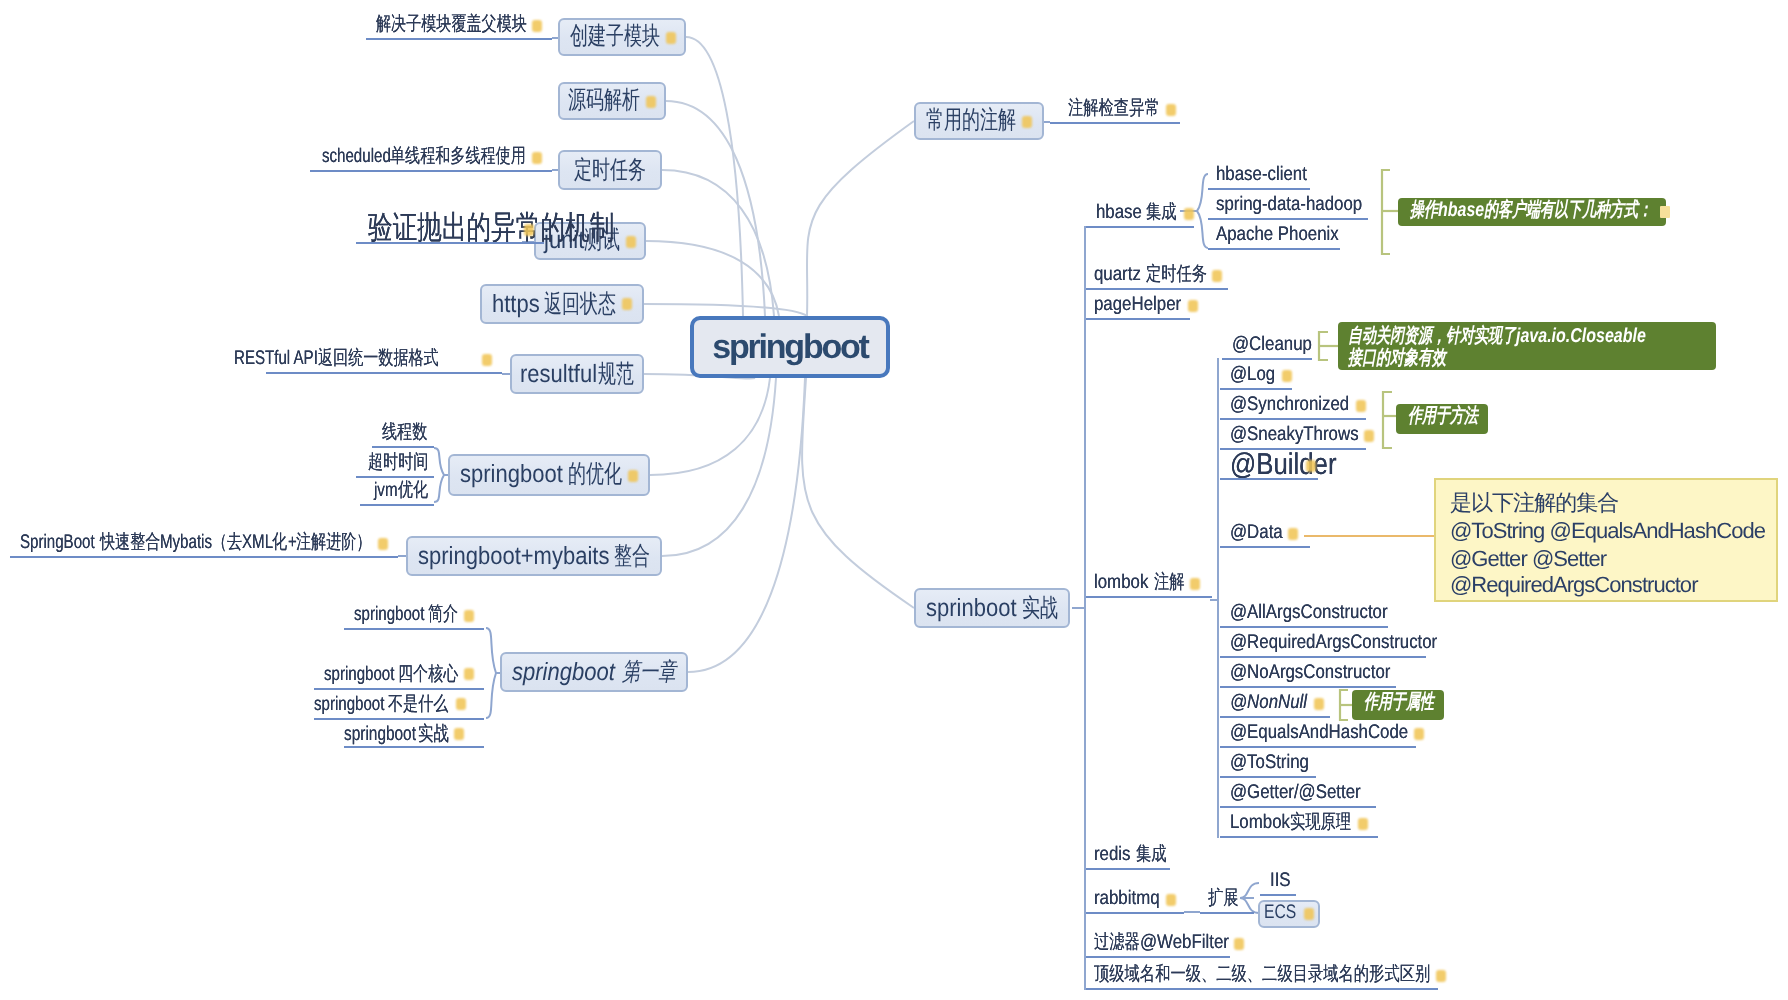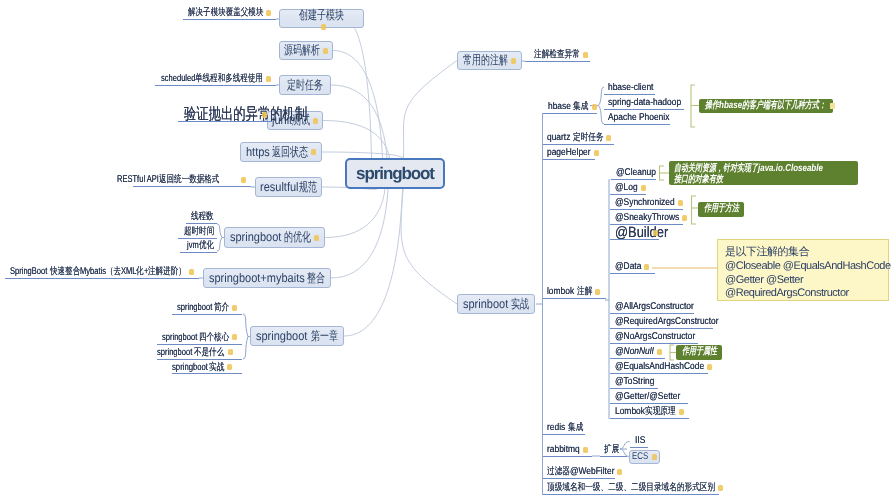--- a/index.html
+++ b/index.html
@@ -91,21 +91,21 @@
       <path d="M670,352.5 L676,352.5" fill="none" stroke="#b8c47e" stroke-width="1.1"></path>
       <path d="M652,268 L717,268" fill="none" stroke="#eab96b" stroke-width="1"></path>
       <path d="M592,456 L600,456" fill="none" stroke="#8fa6cf" stroke-width="1"></path>
       <path d="M629.5,441.5 C623,441.5 625,449 620,449 C625,449 623,456.5 629.5,456.5" fill="none" stroke="#8fa6cf" stroke-width="1"></path>
       <path d="M627,449 L620,449" fill="none" stroke="#8fa6cf" stroke-width="1"></path>
     </svg>
   <div id="nodes">
       <div class="n boxed root" style="left: 345px; top: 158px; width: 100px; height: 31px; font-size: 17px; letter-spacing: -1.1px;">
         <span class="t">springboot</span>
       </div>
-      <div class="n boxed" style="left: 279px; top: 9px; width: 85px; height: 19px; font-size: 12.5px; flex-direction: column;">
+      <div class="n boxed" style="left: 279px; top: 9px; width: 64px; height: 19px; font-size: 12.5px;">
         <span class="t"><span style="display: inline-block; white-space: pre; transform-origin: left center; transform: scaleX(0.72); width: 45px; overflow: visible;">创建子模块</span></span>
         <span class="dot"></span>
       </div>
       <div class="n boxed" style="left: 279px; top: 41px; width: 54px; height: 19px; font-size: 12.5px;">
         <span class="t"><span style="display: inline-block; white-space: pre; transform-origin: left center; transform: scaleX(0.72); width: 36px; overflow: visible;">源码解析</span></span>
         <span class="dot"></span>
       </div>
       <div class="n boxed" style="left: 279px; top: 75px; width: 52px; height: 20px; font-size: 12.5px;">
         <span class="t"><span style="display: inline-block; white-space: pre; transform-origin: left center; transform: scaleX(0.72); width: 36px; overflow: visible;">定时任务</span></span>
       </div>
@@ -120,21 +120,21 @@
       <div class="n boxed" style="left: 255px; top: 177px; width: 67px; height: 20px; font-size: 12.5px;">
         <span class="t"><span style="display: inline-block; white-space: pre; transform-origin: left center; transform: scaleX(0.88); width: 38.5275px; overflow: visible;">resultful</span><span style="display: inline-block; white-space: pre; transform-origin: left center; transform: scaleX(0.72); width: 18px; overflow: visible;">规范</span></span>
       </div>
       <div class="n boxed" style="left: 224px; top: 227px; width: 101px; height: 21px; font-size: 12.5px;">
         <span class="t"><span style="display: inline-block; white-space: pre; transform-origin: left center; transform: scaleX(0.88); width: 54.4363px; overflow: visible;">springboot </span><span style="display: inline-block; white-space: pre; transform-origin: left center; transform: scaleX(0.72); width: 27px; overflow: visible;">的优化</span></span>
         <span class="dot"></span>
       </div>
       <div class="n boxed" style="left: 203px; top: 268px; width: 128px; height: 20px; font-size: 12.5px;">
         <span class="t"><span style="display: inline-block; white-space: pre; transform-origin: left center; transform: scaleX(0.88); width: 98.7525px; overflow: visible;">springboot+mybaits </span><span style="display: inline-block; white-space: pre; transform-origin: left center; transform: scaleX(0.72); width: 18px; overflow: visible;">整合</span></span>
       </div>
-      <div class="n boxed" style="left: 250px; top: 326px; width: 94px; height: 20px; font-size: 12.5px;">
+      <div class="n boxed" style="left: 250px; top: 326px; width: 94px; height: 20px; font-size: 12.5px; font-style: italic;">
         <span class="t"><span style="display: inline-block; white-space: pre; transform-origin: left center; transform: scaleX(0.88); width: 54.4363px; overflow: visible;">springboot </span><span style="display: inline-block; white-space: pre; transform-origin: left center; transform: scaleX(0.72); width: 27px; overflow: visible;">第一章</span></span>
       </div>
       <div class="n boxed" style="left: 457px; top: 51px; width: 65px; height: 19px; font-size: 12.5px;">
         <span class="t"><span style="display: inline-block; white-space: pre; transform-origin: left center; transform: scaleX(0.72); width: 45px; overflow: visible;">常用的注解</span></span>
         <span class="dot"></span>
       </div>
       <div class="n boxed" style="left: 457px; top: 294px; width: 78px; height: 20px; font-size: 12.5px;">
         <span class="t"><span style="display: inline-block; white-space: pre; transform-origin: left center; transform: scaleX(0.88); width: 48.3175px; overflow: visible;">sprinboot </span><span style="display: inline-block; white-space: pre; transform-origin: left center; transform: scaleX(0.72); width: 18px; overflow: visible;">实战</span></span>
       </div>
       <div class="n uline" style="left: 183px; top: 5px; height: 15px; width: 93px; font-size: 9.8px; justify-content: flex-end; padding-right: 5px;">
@@ -331,17 +331,17 @@
         <span class="pgicon"></span>
       </div>
       <div class="n green" style="left: 669px; top: 161px; width: 189px; height: 24px; font-size: 10px; white-space: normal; display: block; padding: 2px 5px; line-height: 11px;"><span class="t"><span style="display: inline-block; white-space: pre; transform-origin: left center; transform: scaleX(0.7); width: 84px; overflow: visible;">自动关闭资源，针对实现了</span><span style="display: inline-block; white-space: pre; transform-origin: left center; transform: scaleX(0.8); width: 64.925px; overflow: visible;">java.io.Closeable</span><span style="display: inline-block; white-space: pre; transform-origin: left center; transform: scaleX(0.7); width: 49px; overflow: visible;">接口的对象有效</span></span></div>
       <div class="n green" style="left: 698px; top: 202px; width: 46px; height: 15px; font-size: 10px;">
         <span class="t"><span style="display: inline-block; white-space: pre; transform-origin: left center; transform: scaleX(0.7); width: 35px; overflow: visible;">作用于方法</span></span>
       </div>
       <div class="n green" style="left: 676px; top: 345px; width: 46px; height: 15px; font-size: 10px;">
         <span class="t"><span style="display: inline-block; white-space: pre; transform-origin: left center; transform: scaleX(0.7); width: 35px; overflow: visible;">作用于属性</span></span>
       </div>
       <div class="note" style="left: 717px; top: 239px; width: 172px; height: 62px; font-size: 11px; letter-spacing: -0.48px; line-height: 13.8px;">是以下注解的集合
-@Closeable @EqualsAndHashCode
+@ToString @EqualsAndHashCode
 @Getter @Setter
 @RequiredArgsConstructor</div>
     </div>
 </div>
 
 </body></html>

